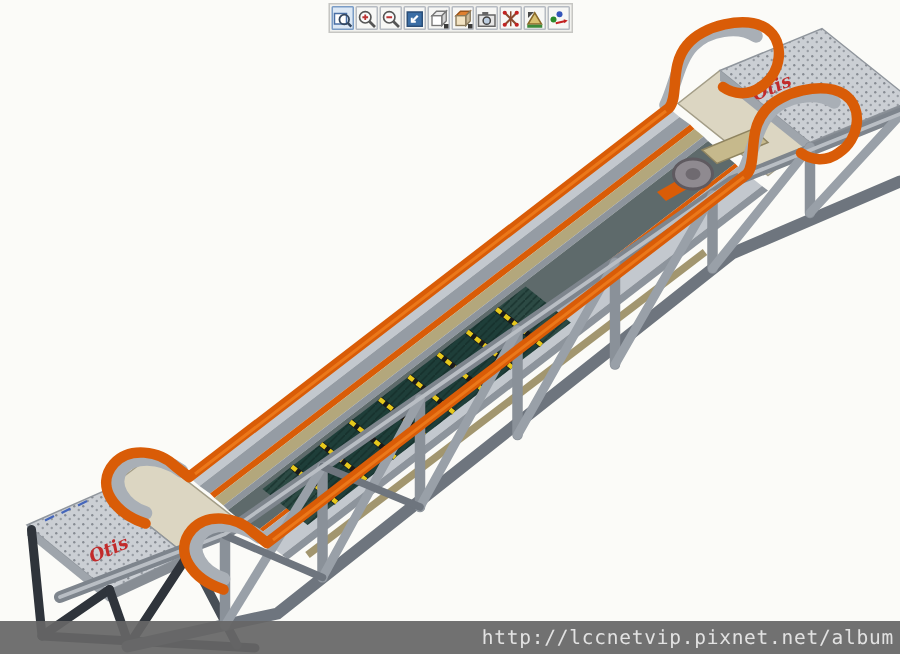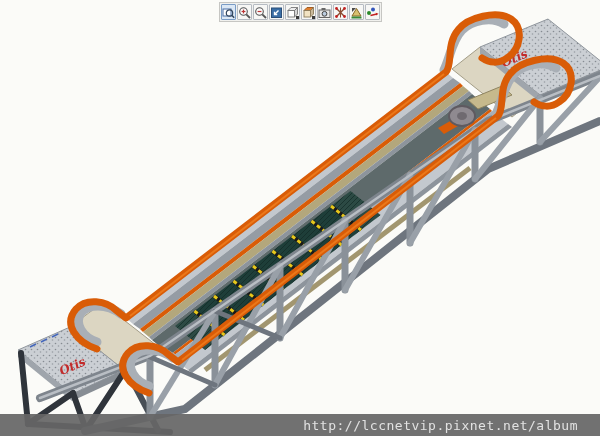--- a/index.html
+++ b/index.html
@@ -23,21 +23,21 @@
   .tbtn svg{display:block;}
   .dd{position:absolute;right:0;bottom:0;width:3px;height:3px;background:#3A3A3A;}
   
   .wmbar{
     position:absolute;left:0;bottom:0;width:600px;height:22px;z-index:4;
     background:rgba(102,102,102,0.93);
     display:flex;align-items:center;justify-content:flex-end;
   }
   .wmtext{
     font-family:"DejaVu Sans Mono","Liberation Mono",monospace;
-    font-size:13px;letter-spacing:0.5px;color:#E2E2E2;padding-right:22px;white-space:nowrap;text-align:right;
+    font-size:13px;letter-spacing:0.5px;color:#E2E2E2;padding-right:4px;white-space:nowrap;text-align:right;
   }
   .logo-text{
     font-family:"DejaVu Serif","Liberation Serif",serif;
     font-style:italic;font-weight:bold;
   }
 </style>
 </head>
 <body>
 
 <div class="app">

